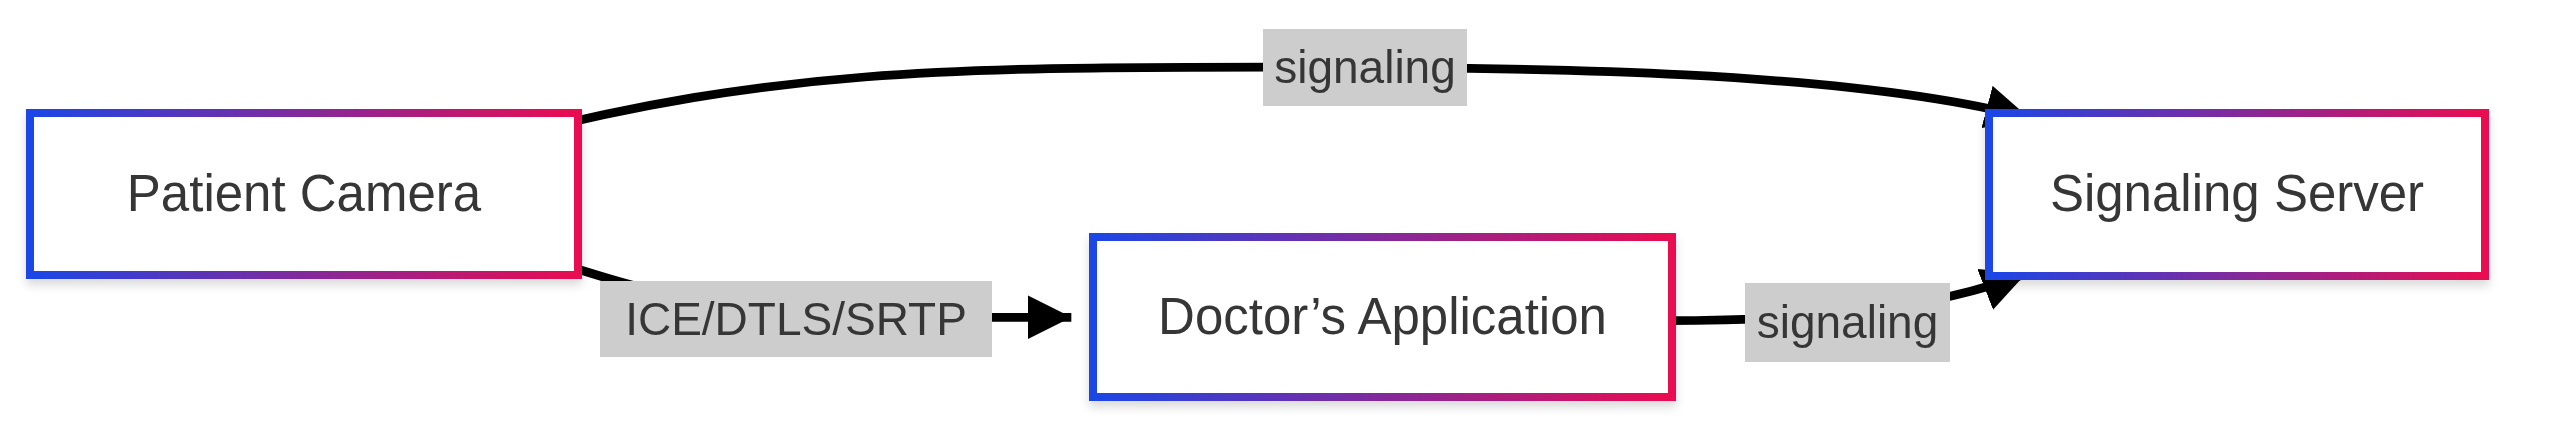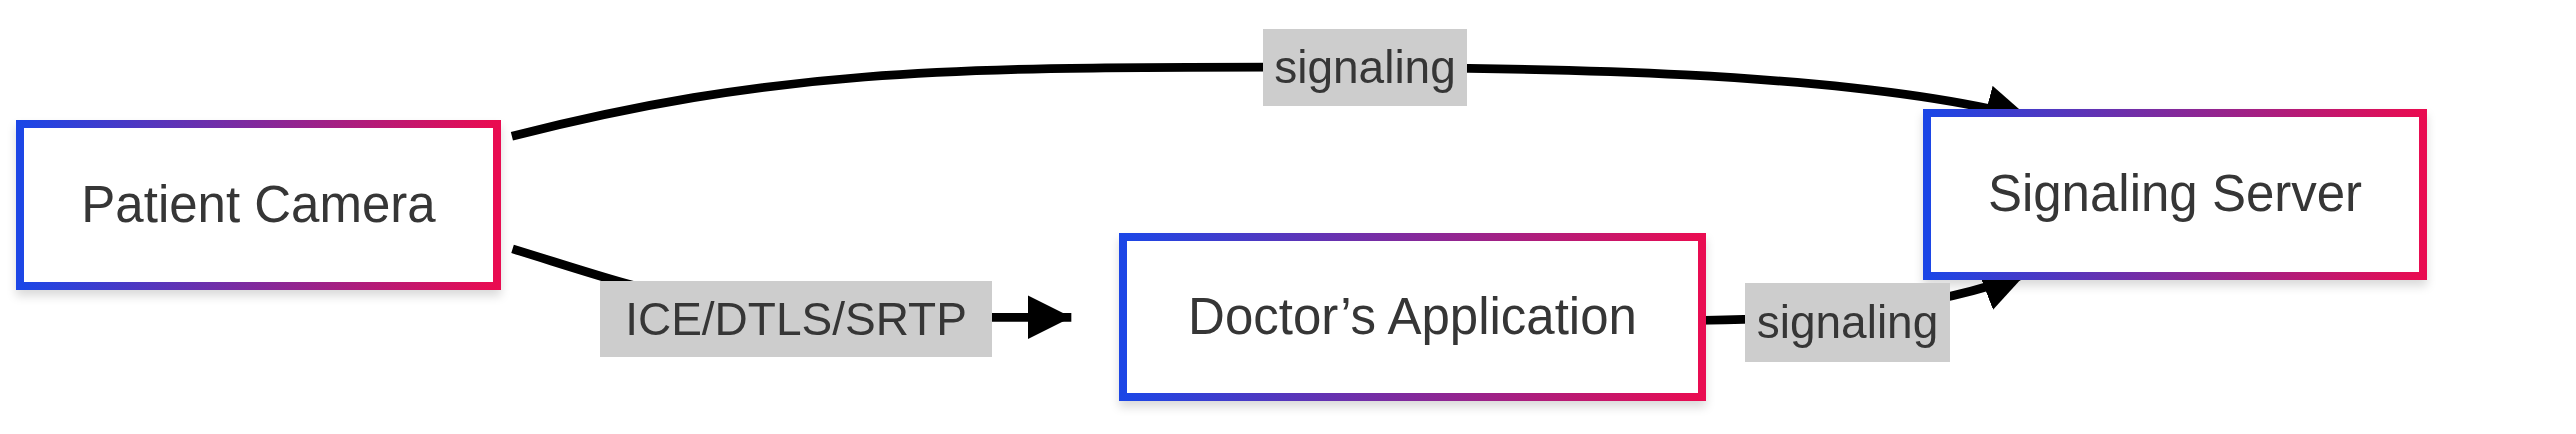--- a/index.html
+++ b/index.html
@@ -80,29 +80,29 @@
       </marker>
     </defs>
 
     <path class="connector" marker-end="url(#arrowhead)" d="M 763 203 C 1150 105, 1400 100, 1900 100 C 2300 100, 2760 106, 3025 176"></path>
 
     <path class="connector" marker-end="url(#arrowhead)" d="M 764 371 C 950 428, 1060 473, 1330 473 L 1597 473"></path>
 
     <path class="connector" marker-end="url(#arrowhead)" d="M 2482 478 C 2700 478, 2880 462, 3020 408"></path>
   </svg>
 
-  <div class="node" style="left:16px; top:109px; width:485px; height:170px;margin-top:11px;">
+  <div class="node" style="left:26px; top:109px; width:556px; height:170px;">
     <span class="node-label">Patient Camera</span>
   </div>
 
-  <div class="node" style="left:1119px; top:233px; width:587px; height:168px;">
+  <div class="node" style="left:1089px; top:233px; width:587px; height:168px;">
     <span class="node-label">Doctor’s Application</span>
   </div>
 
-  <div class="node" style="left:1923px; top:109px; width:504px; height:171px;">
+  <div class="node" style="left:1985px; top:109px; width:504px; height:171px;">
     <span class="node-label">Signaling Server</span>
   </div>
 
   <div class="edge-label" style="left:1263px; top:29px; width:204px; height:77px;">signaling</div>
 
   <div class="edge-label" style="left:600px; top:281px; width:392px; height:76px;">ICE/DTLS/SRTP</div>
 
   <div class="edge-label" style="left:1745px; top:283px; width:205px; height:79px;">signaling</div>
 
 </div>

